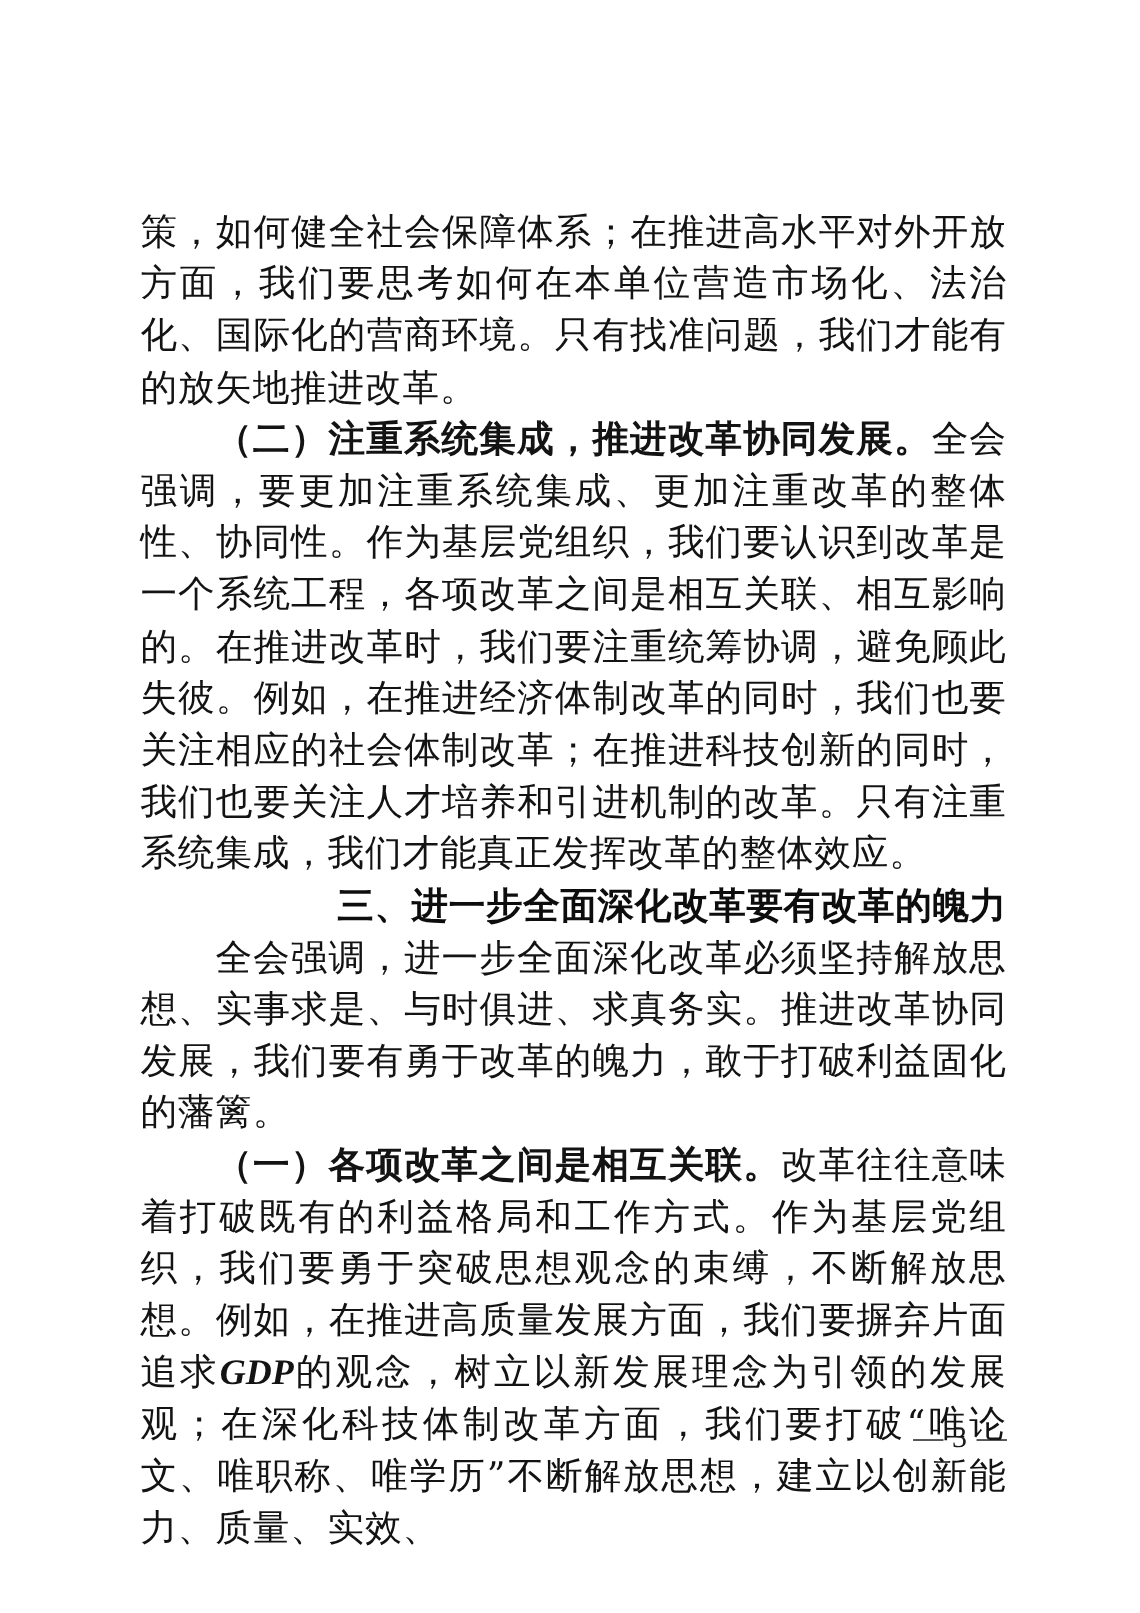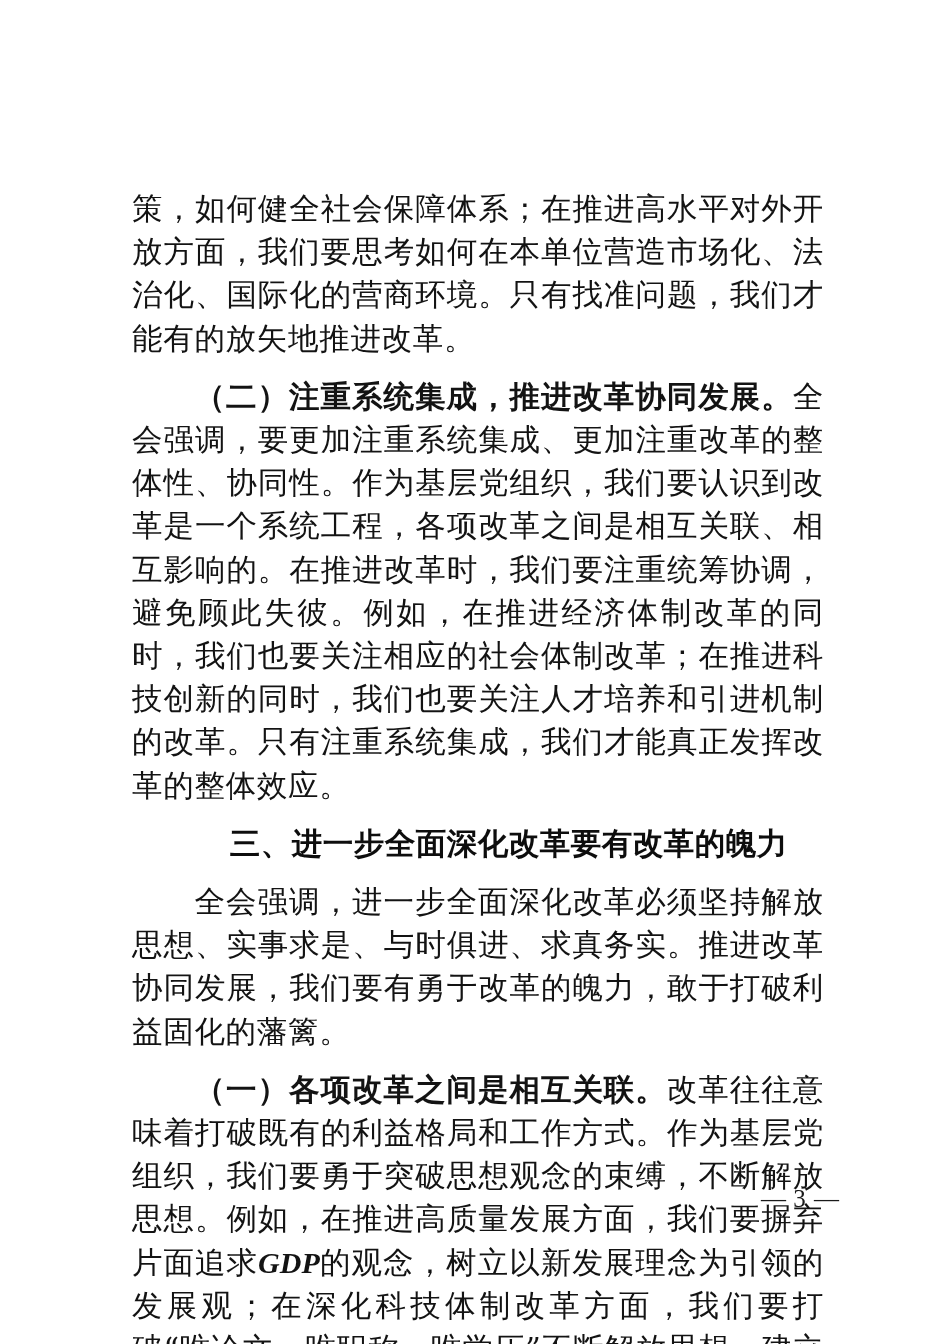--- a/index.html
+++ b/index.html
@@ -16,21 +16,21 @@
     overflow: hidden;
     box-sizing: border-box;
   }
   .content {
     position: absolute;
     left: 117px;
     top: 172px;
     width: 722px;
   }
   .para {
-    margin: 15px;
+    margin: 0;
     font-family: "DejaVu Serif", "Liberation Serif", serif;
     font-size: 30.5px;
     line-height: 43.2px;
     color: #131313;
     text-align: justify;
     text-justify: inter-character;
     text-align-last: left;
     letter-spacing: 0.7px;
     word-break: break-all;
     -webkit-font-smoothing: antialiased;
@@ -50,21 +50,21 @@
   }
   .section-heading {
     margin: 0;
     font-family: "DejaVu Sans", "Liberation Sans", sans-serif;
     font-weight: 700;
     font-size: 30.5px;
     line-height: 43.2px;
     color: #0d0d0d;
     text-indent: 2.02em;
     letter-spacing: 0.5px;
-    text-align: center;
+    text-align: right;
   }
   .footer {
     position: absolute;
     left: 117px;
     top: 1185px;
     width: 722px;
     text-align: right;
     font-family: "Liberation Serif", "DejaVu Serif", serif;
     font-size: 25px;
     color: #1a1a1a;

